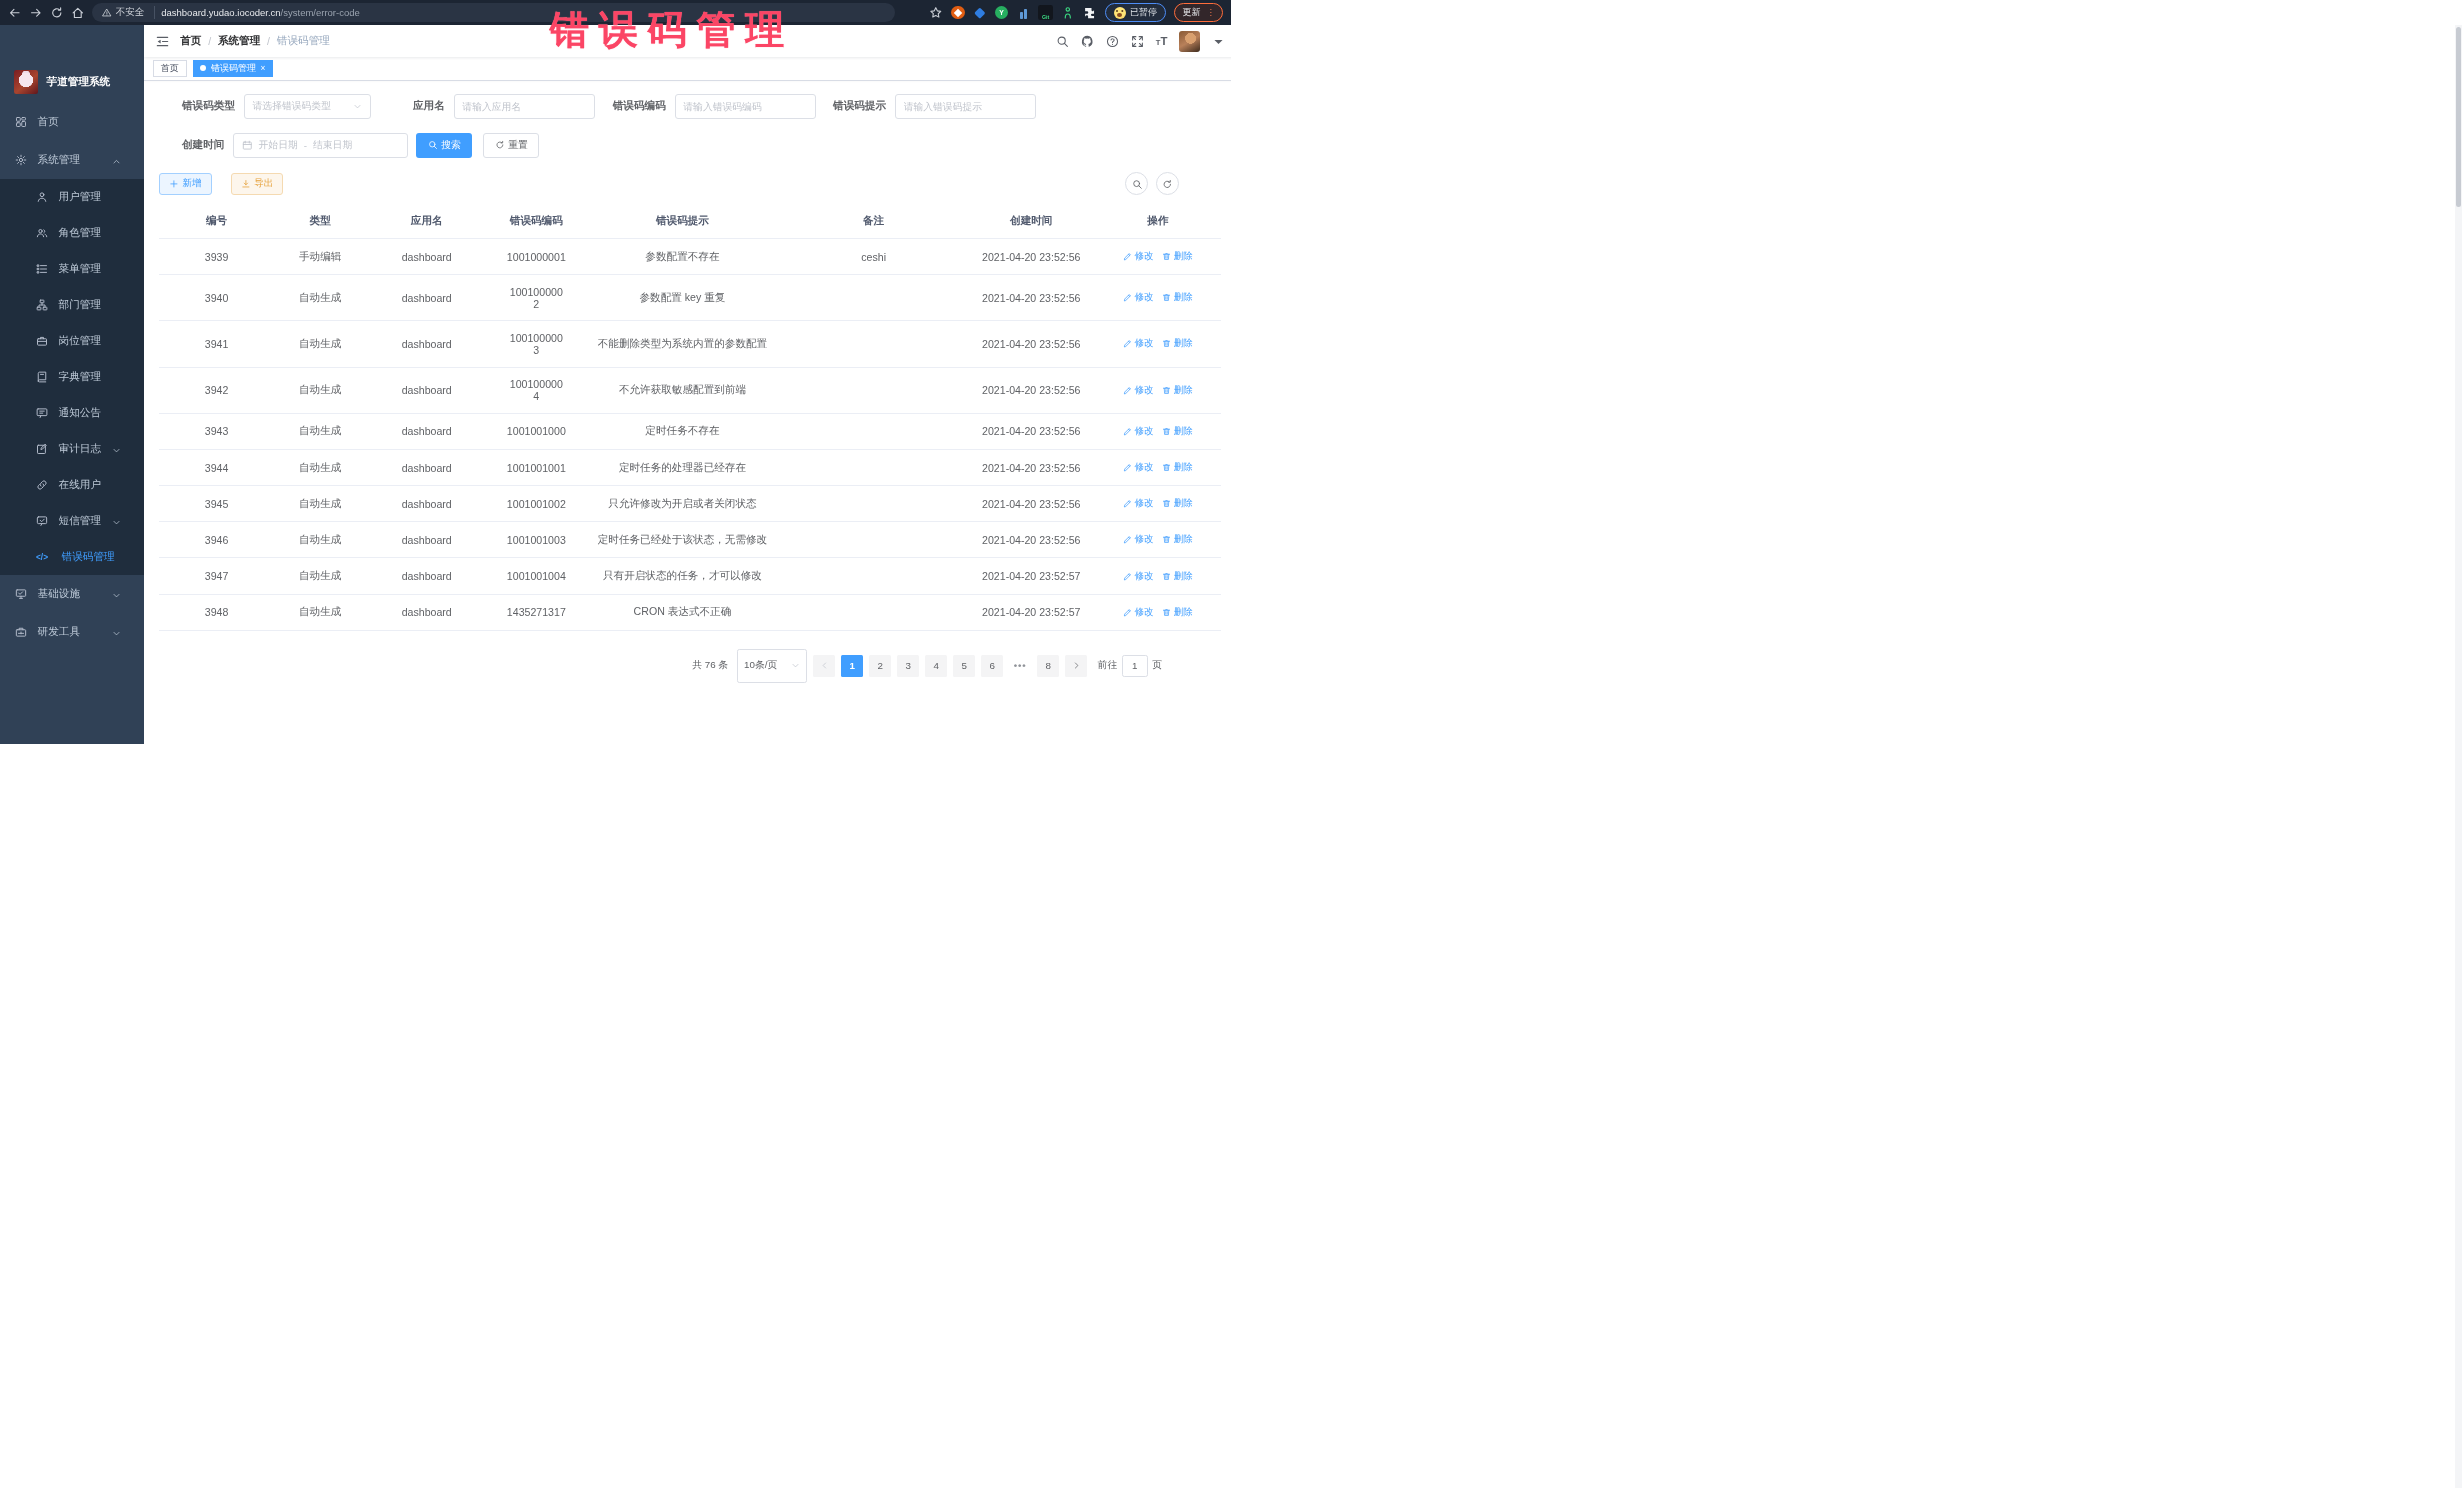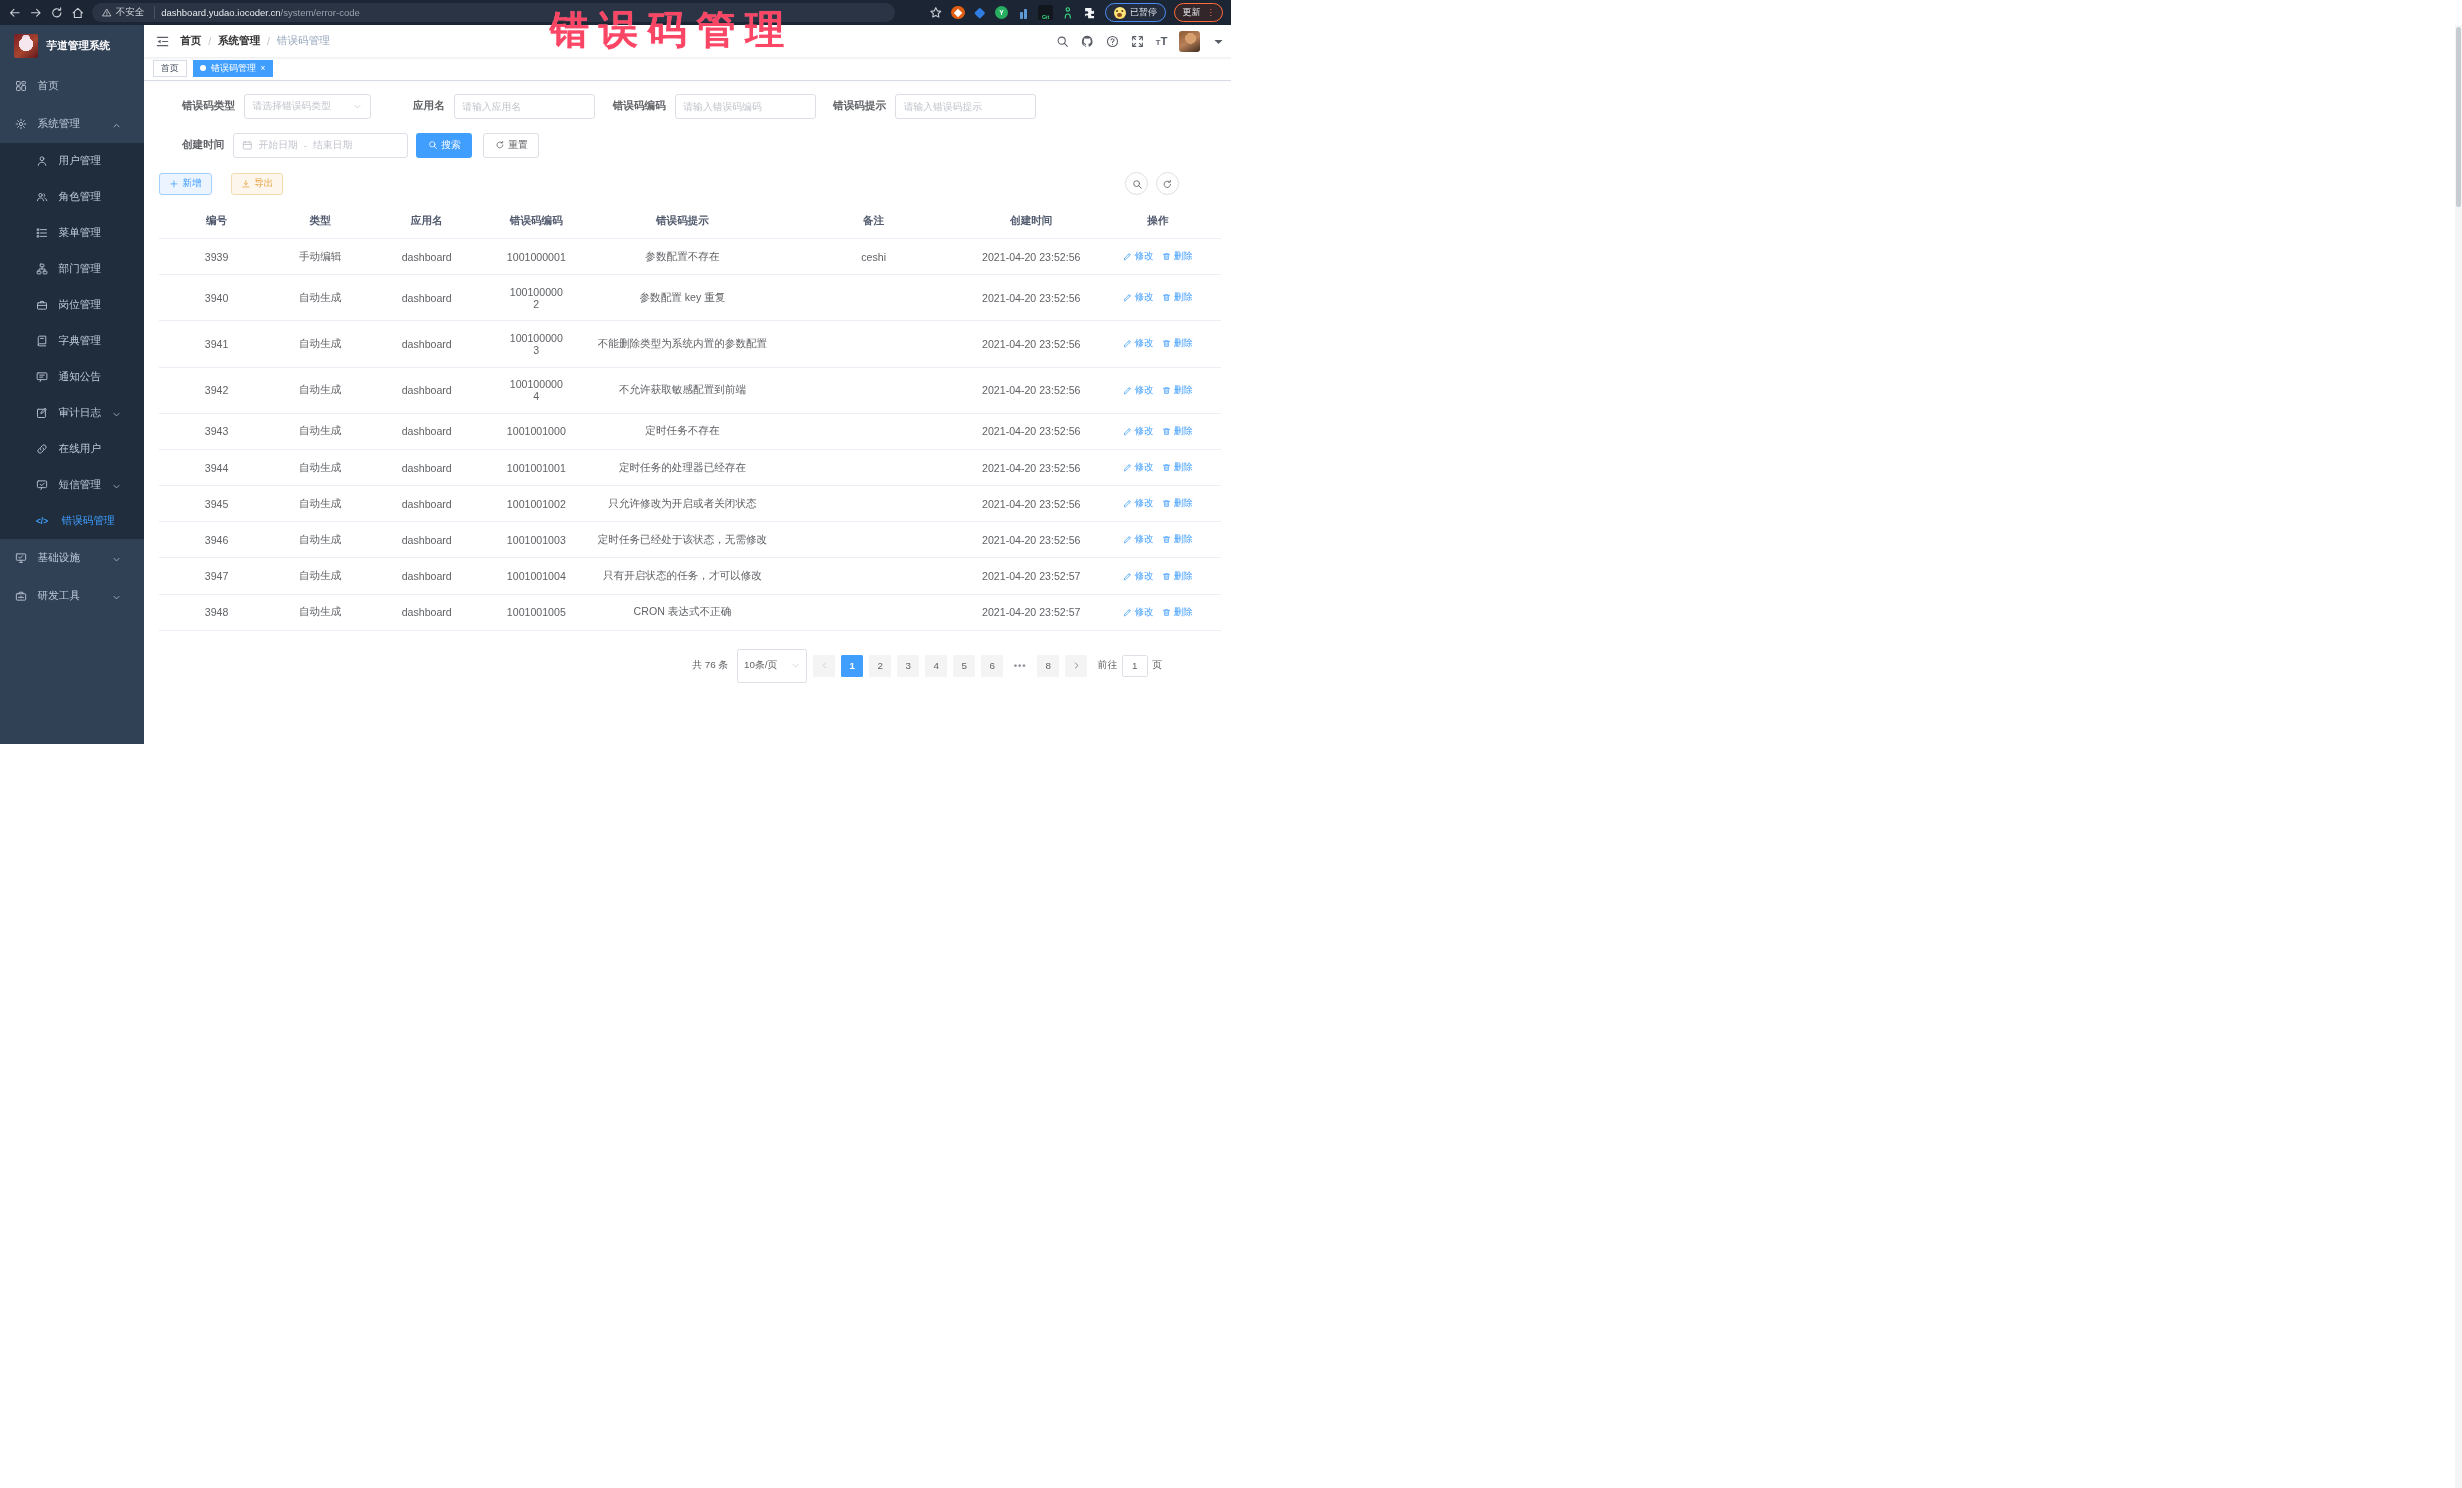--- a/index.html
+++ b/index.html
@@ -36,21 +36,21 @@
   .emoji-face:after { content:""; position:absolute; left:3.8px; top:6.8px; width:4.5px; height:3.8px; border-radius:50%; background:#8a4b1f;}
   .pill-update { border:1.5px solid #ff6d3b; background:#32262a; color:#e8eaed; gap:6px;}
   .pill-update .dots { color:#ff7c4d; font-size:8.3px; letter-spacing:0; line-height:1;}
 
   
   .overlay-title { position:absolute; left:550px; top:3px; z-index:60; font-size:39px; font-weight:700; letter-spacing:9.8px; color:#fb4565; pointer-events:none; text-shadow:0 0 0.8px #ff7b92; }
 
   
   .app { display:flex; height:719px; }
   .sidebar { width:144px; background:#304156; color:#bfcbd9; flex:0 0 auto; display:flex; flex-direction:column; }
-  .logo-row { height:42px; display:flex; align-items:center; padding-left:13.6px; gap:9px; }
+  .logo-row { height:42px; display:flex; align-items:center; padding-left:13.6px; gap:9px;margin-top:36px; }
   .logo-img { width:24px; height:24px; border-radius:2.3px; background:
     radial-gradient(circle at 50% 42%, #f6e7ef 0 38%, transparent 39%),
     radial-gradient(circle at 50% 20%, #eedbe8 0 18%, transparent 19%),
     linear-gradient(140deg,#7a1d22,#a8452f 55%,#5f161c); }
   .logo-title { color:#fff; font-weight:bold; font-size:10.6px; }
   .menu { flex:1; overflow:hidden; }
   .menu-item { height:38px; display:flex; align-items:center; padding:0 12px 0 15px; font-size:10.6px; cursor:pointer; color:#bfcbd9;}
   .menu-item .ic { color:#b4bccc; margin-right:10.6px; }
   .menu-item .chev { margin-left:auto; width:9px; height:9px; color:#bfcbd9;}
   .submenu { background:#1f2d3d; }
@@ -670,21 +670,21 @@
                   <span class="ic"><svg viewBox="0 0 16 16">
                       <path d="M2.5 4h11M6.5 4V2.8h3V4M4 4l.6 9.2h6.8L12 4M6.7 6.5V11M9.3 6.5V11"></path>
                     </svg></span>
                   <span>删除</span>
                 </a></td>
             </tr>
             <tr>
               <td>3948</td>
               <td>自动生成</td>
               <td>dashboard</td>
-              <td>1001001005</td>
+              <td>1435271317</td>
               <td>CRON 表达式不正确</td>
               <td></td>
               <td>2021-04-20 23:52:57</td>
               <td><a class="op-link">
                   <span class="ic"><svg viewBox="0 0 16 16">
                       <path d="M2.5 13.5l.7-2.9 7.8-7.8 2.2 2.2-7.8 7.8zM9.8 4L12 6.2"></path>
                     </svg></span>
                   <span>修改</span>
                 </a><a class="op-link">
                   <span class="ic"><svg viewBox="0 0 16 16">

